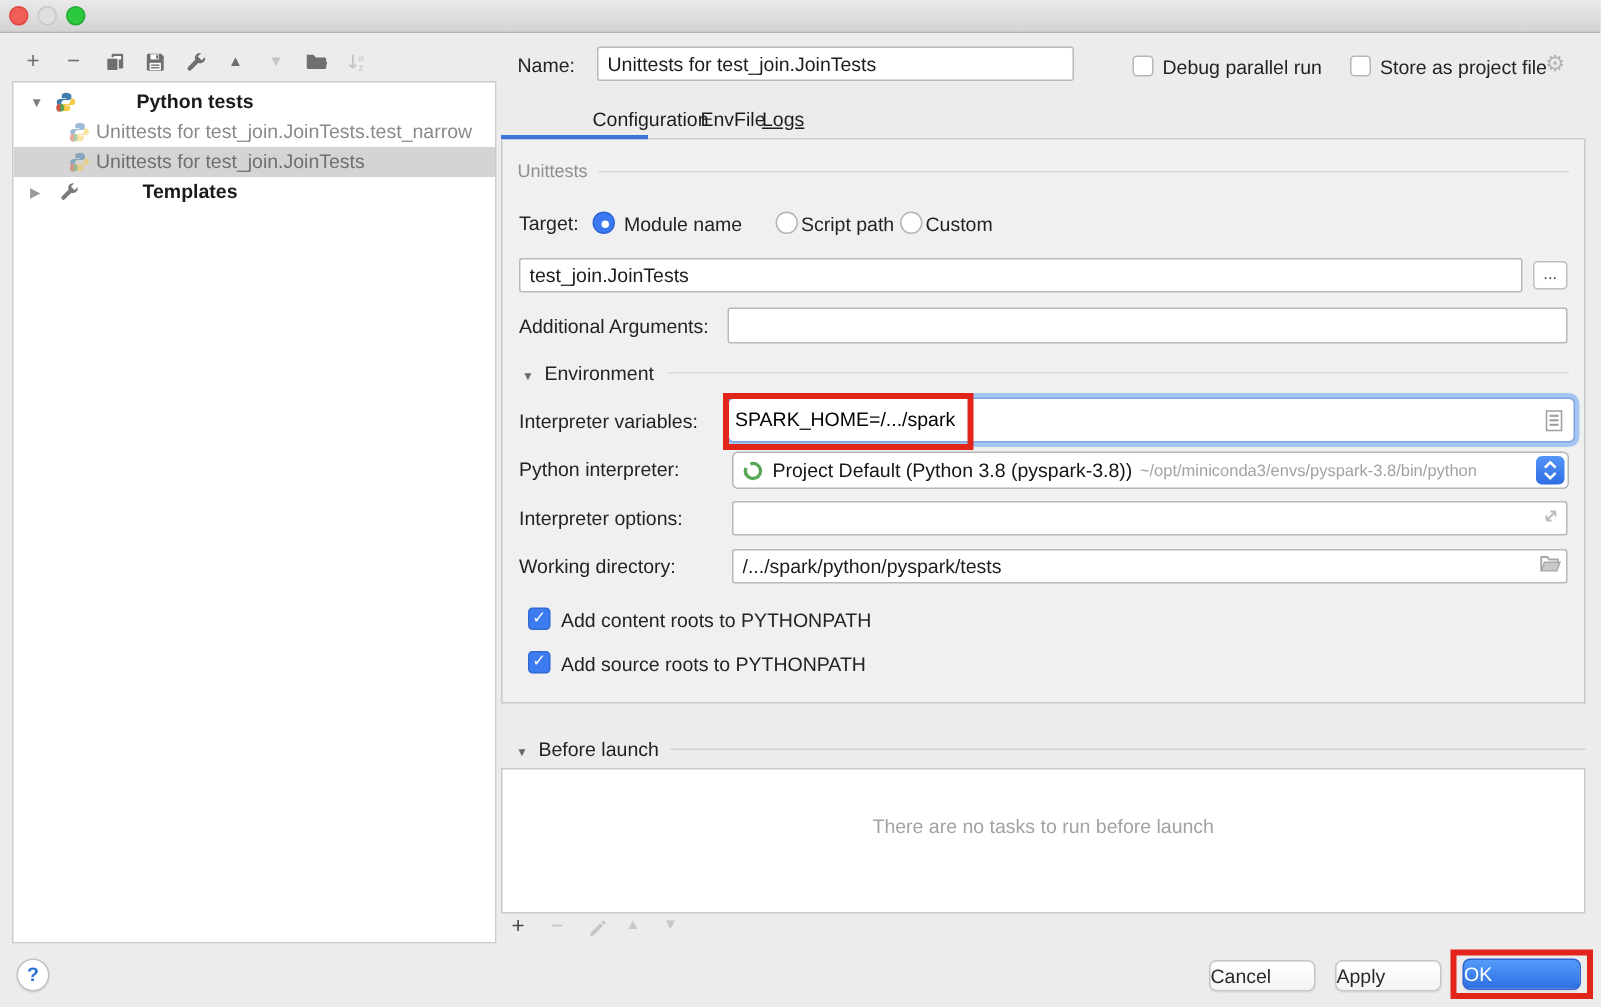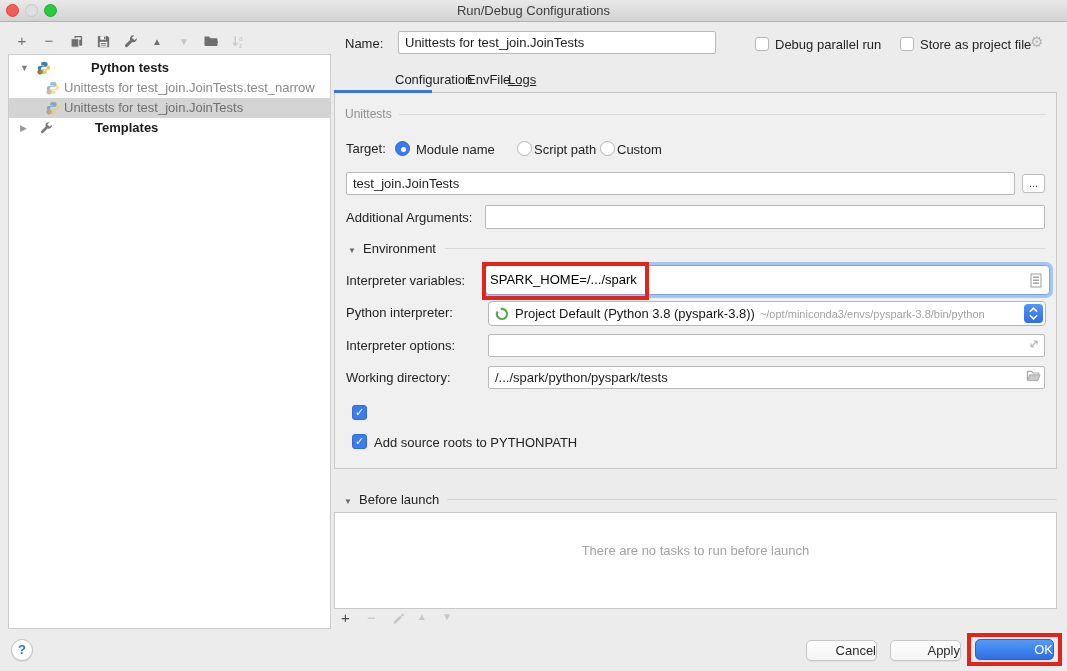--- a/index.html
+++ b/index.html
@@ -99,32 +99,31 @@
 
   
   .bl-panel { left:334px; top:512px; width:723px; height:97px; background:#fff; border:1px solid #c9c9c9; }
   .bl-empty { position:absolute; left:0; top:30px; width:100%; text-align:center; color:#a3a3a3; }
 
   
   .help-btn { left:11px; top:639px; width:22px; height:22px; border-radius:50%; background:#fff;
               border:1px solid #c2c2c2; color:#2d72d9; font-weight:bold; text-align:center;
               line-height:20px; font-size:13px; box-shadow:0 1px 1px rgba(0,0,0,.08); }
   .btn { position:absolute; height:21px; border-radius:5px; background:linear-gradient(#ffffff,#f4f4f4);
-         border:1px solid #c6c6c6; text-align:right; line-height:19px; font-size:13px; color:#2a2a2a;
+         border:1px solid #c6c6c6; text-align:left; line-height:19px; font-size:13px; color:#2a2a2a;
          box-shadow:0 1px 1px rgba(0,0,0,.06); }
   .btn-ok { background:linear-gradient(#549af9,#2e6fe4); border:1px solid #2a63cf; color:#ffffff; }
 </style>
 </head>
 <body>
 
 <div class="abs titlebar">
   <div class="abs traffic tl-close"></div>
   <div class="abs traffic tl-min"></div>
   <div class="abs traffic tl-zoom"></div>
-  <div class="abs win-title">Run/Debug Configurations</div>
 </div>
 
 <div class="abs lt-toolbar">
   <div class="tbi glyph">+</div>
   <div class="tbi glyph">−</div>
   <div class="tbi">
     <svg width="15" height="15" viewBox="0 0 16 16">
         <rect x="5.8" y="2" width="8.2" height="10.5" rx="1" fill="#6f6f6f"></rect>
         <rect x="7.3" y="3.6" width="5.2" height="2.4" fill="#fff"></rect>
         <rect x="2.2" y="5" width="8.2" height="9" rx="1" fill="#6f6f6f" stroke="#ececec" stroke-width="1"></rect>
@@ -290,20 +289,21 @@
   <div class="label" style="left:11px; top:277px;">Working directory:</div>
   <input class="tinput" style="left: 153px; top: 273px; width: 557px; height: 23px;" value="/.../spark/python/pyspark/tests">
   <span class="field-icon" style="left:691px; top:276px;">
     <svg width="15" height="13" viewBox="0 0 16 14">
         <path d="M1.5 12.5V2.5h4.5l1.3 1.8h6.2v2" fill="none" stroke="#a7a7a7" stroke-width="1.3"></path>
         <path d="M1.5 12.5l2.3-6.2h11.2l-2.3 6.2z" fill="#c9c9c9" stroke="#a7a7a7" stroke-width="1"></path>
       </svg>
   </span>
 
   <div class="cbox on" style="left:17px; top:312px; width:15px; height:15px;">✓</div>
+  <div class="label" style="left:39px; top:313px;">Add content roots to PYTHONPATH</div>
   <div class="cbox on" style="left:17px; top:341px; width:15px; height:15px;">✓</div>
   <div class="label" style="left:39px; top:342px;">Add source roots to PYTHONPATH</div>
 </div>
 
 <div class="sect-arrow" style="left:344px; top:497px;">▼</div>
 <div class="sect-title" style="left:359px; top:492px;">Before launch</div>
 <div class="sep abs" style="left:447px; top:499px; width:610px; background:#d4d4d4;"></div>
 
 <div class="abs bl-panel">
   <div class="bl-empty">There are no tasks to run before launch</div>

